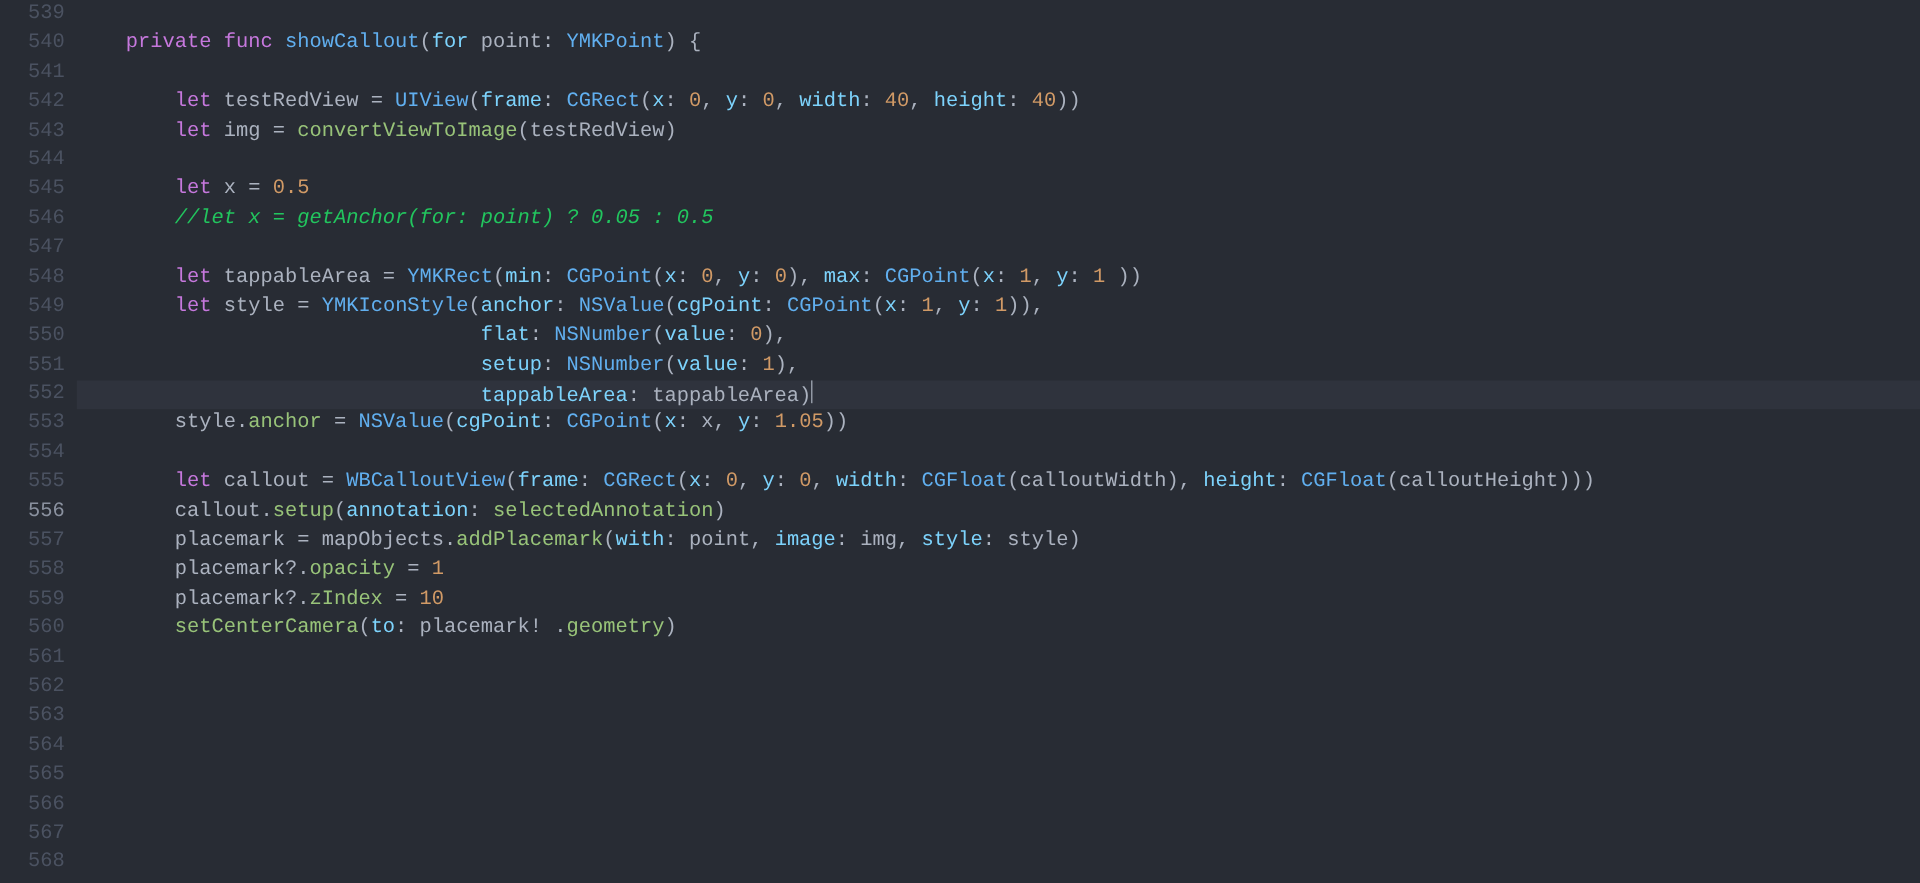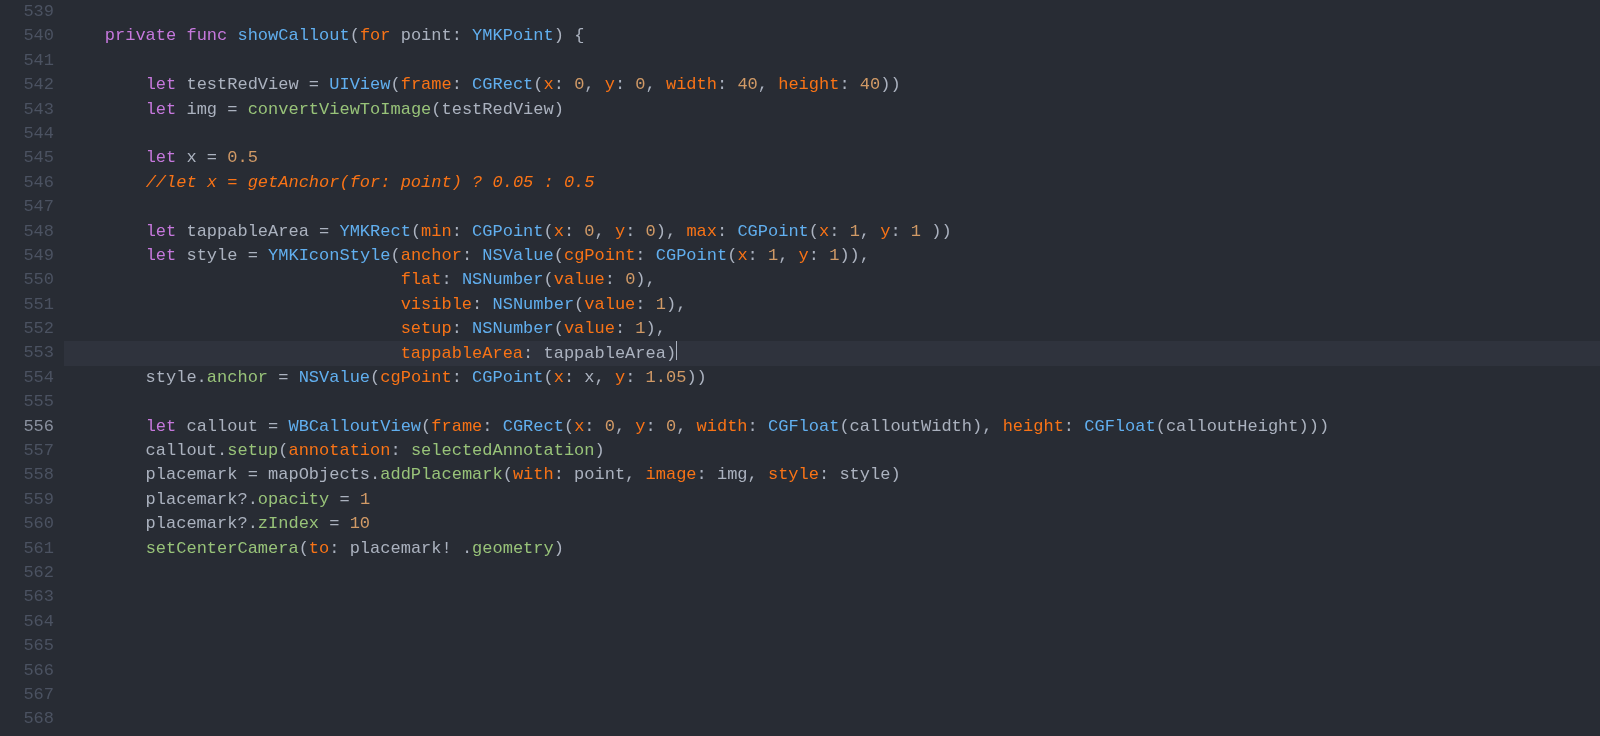--- a/index.html
+++ b/index.html
@@ -8,23 +8,23 @@
   .gutter .ln{height:24.4px;}
   .gutter .ln.cur{color:#8a919f;}
   .code{flex:1;position:relative;}
   .line{height:24.4px;white-space:pre;color:#abb2bf;}
   .line.hl{background:#2f333d;}
   .cursor{display:inline-block;width:1px;height:19px;background:#abb2bf;vertical-align:-2px;margin-left:0;}
   
   .kw{color:#c678dd;}
   .ty{color:#61afef;}      
   .fn{color:#98c379;}      
-  .pr{color:#f97316;}      
+  .pr{color:#7dd3fc;}      
   .num{color:#d19a66;}
-  .cmt{color:#f97316;font-style:italic;}
+  .cmt{color:#22c55e;font-style:italic;}
   .p{color:#abb2bf;}
   .id{color:#abb2bf;}
 </style>
 </head>
 <body>
 
 <div class="editor">
   <div class="gutter" id="gutter">
       <div class="ln">539</div>
       <div class="ln">540</div>
@@ -63,21 +63,20 @@
       <div class="line"></div>
       <div class="line"><span class="p">        </span><span class="kw">let</span><span class="id"> testRedView = </span><span class="ty">UIView</span><span class="p">(</span><span class="pr">frame</span><span class="p">: </span><span class="ty">CGRect</span><span class="p">(</span><span class="pr">x</span><span class="p">: </span><span class="num">0</span><span class="p">, </span><span class="pr">y</span><span class="p">: </span><span class="num">0</span><span class="p">, </span><span class="pr">width</span><span class="p">: </span><span class="num">40</span><span class="p">, </span><span class="pr">height</span><span class="p">: </span><span class="num">40</span><span class="p">))</span></div>
       <div class="line"><span class="p">        </span><span class="kw">let</span><span class="id"> img = </span><span class="fn">convertViewToImage</span><span class="id">(testRedView)</span></div>
       <div class="line"></div>
       <div class="line"><span class="p">        </span><span class="kw">let</span><span class="id"> x = </span><span class="num">0.5</span></div>
       <div class="line"><span class="p">        </span><span class="cmt">//let x = getAnchor(for: point) ? 0.05 : 0.5</span></div>
       <div class="line"></div>
       <div class="line"><span class="p">        </span><span class="kw">let</span><span class="id"> tappableArea = </span><span class="ty">YMKRect</span><span class="p">(</span><span class="pr">min</span><span class="p">: </span><span class="ty">CGPoint</span><span class="p">(</span><span class="pr">x</span><span class="p">: </span><span class="num">0</span><span class="p">, </span><span class="pr">y</span><span class="p">: </span><span class="num">0</span><span class="p">), </span><span class="pr">max</span><span class="p">: </span><span class="ty">CGPoint</span><span class="p">(</span><span class="pr">x</span><span class="p">: </span><span class="num">1</span><span class="p">, </span><span class="pr">y</span><span class="p">: </span><span class="num">1</span><span class="p"> ))</span></div>
       <div class="line"><span class="p">        </span><span class="kw">let</span><span class="id"> style = </span><span class="ty">YMKIconStyle</span><span class="p">(</span><span class="pr">anchor</span><span class="p">: </span><span class="ty">NSValue</span><span class="p">(</span><span class="pr">cgPoint</span><span class="p">: </span><span class="ty">CGPoint</span><span class="p">(</span><span class="pr">x</span><span class="p">: </span><span class="num">1</span><span class="p">, </span><span class="pr">y</span><span class="p">: </span><span class="num">1</span><span class="p">)),</span></div>
       <div class="line"><span class="p">                                 </span><span class="pr">flat</span><span class="p">: </span><span class="ty">NSNumber</span><span class="p">(</span><span class="pr">value</span><span class="p">: </span><span class="num">0</span><span class="p">),</span></div>
-      <div class="line"><span class="p">                                 </span><span class="pr">visible</span><span class="p">: </span><span class="ty">NSNumber</span><span class="p">(</span><span class="pr">value</span><span class="p">: </span><span class="num">1</span><span class="p">),</span></div>
       <div class="line"><span class="p">                                 </span><span class="pr">setup</span><span class="p">: </span><span class="ty">NSNumber</span><span class="p">(</span><span class="pr">value</span><span class="p">: </span><span class="num">1</span><span class="p">),</span></div>
       <div class="line hl"><span class="p">                                 </span><span class="pr">tappableArea</span><span class="id">: tappableArea)</span><span class="cursor"></span></div>
       <div class="line"><span class="id">        style.</span><span class="fn">anchor</span><span class="p"> = </span><span class="ty">NSValue</span><span class="p">(</span><span class="pr">cgPoint</span><span class="p">: </span><span class="ty">CGPoint</span><span class="p">(</span><span class="pr">x</span><span class="id">: x, </span><span class="pr">y</span><span class="p">: </span><span class="num">1.05</span><span class="p">))</span></div>
       <div class="line"></div>
       <div class="line"><span class="p">        </span><span class="kw">let</span><span class="id"> callout = </span><span class="ty">WBCalloutView</span><span class="p">(</span><span class="pr">frame</span><span class="p">: </span><span class="ty">CGRect</span><span class="p">(</span><span class="pr">x</span><span class="p">: </span><span class="num">0</span><span class="p">, </span><span class="pr">y</span><span class="p">: </span><span class="num">0</span><span class="p">, </span><span class="pr">width</span><span class="p">: </span><span class="ty">CGFloat</span><span class="id">(calloutWidth), </span><span class="pr">height</span><span class="p">: </span><span class="ty">CGFloat</span><span class="id">(calloutHeight)))</span></div>
       <div class="line"><span class="id">        callout.</span><span class="fn">setup</span><span class="p">(</span><span class="pr">annotation</span><span class="p">: </span><span class="fn">selectedAnnotation</span><span class="p">)</span></div>
       <div class="line"><span class="id">        placemark = mapObjects.</span><span class="fn">addPlacemark</span><span class="p">(</span><span class="pr">with</span><span class="id">: point, </span><span class="pr">image</span><span class="id">: img, </span><span class="pr">style</span><span class="id">: style)</span></div>
       <div class="line"><span class="id">        placemark?.</span><span class="fn">opacity</span><span class="p"> = </span><span class="num">1</span></div>
       <div class="line"><span class="id">        placemark?.</span><span class="fn">zIndex</span><span class="p"> = </span><span class="num">10</span></div>
       <div class="line"><span class="p">        </span><span class="fn">setCenterCamera</span><span class="p">(</span><span class="pr">to</span><span class="id">: placemark! .</span><span class="fn">geometry</span><span class="p">)</span></div>

